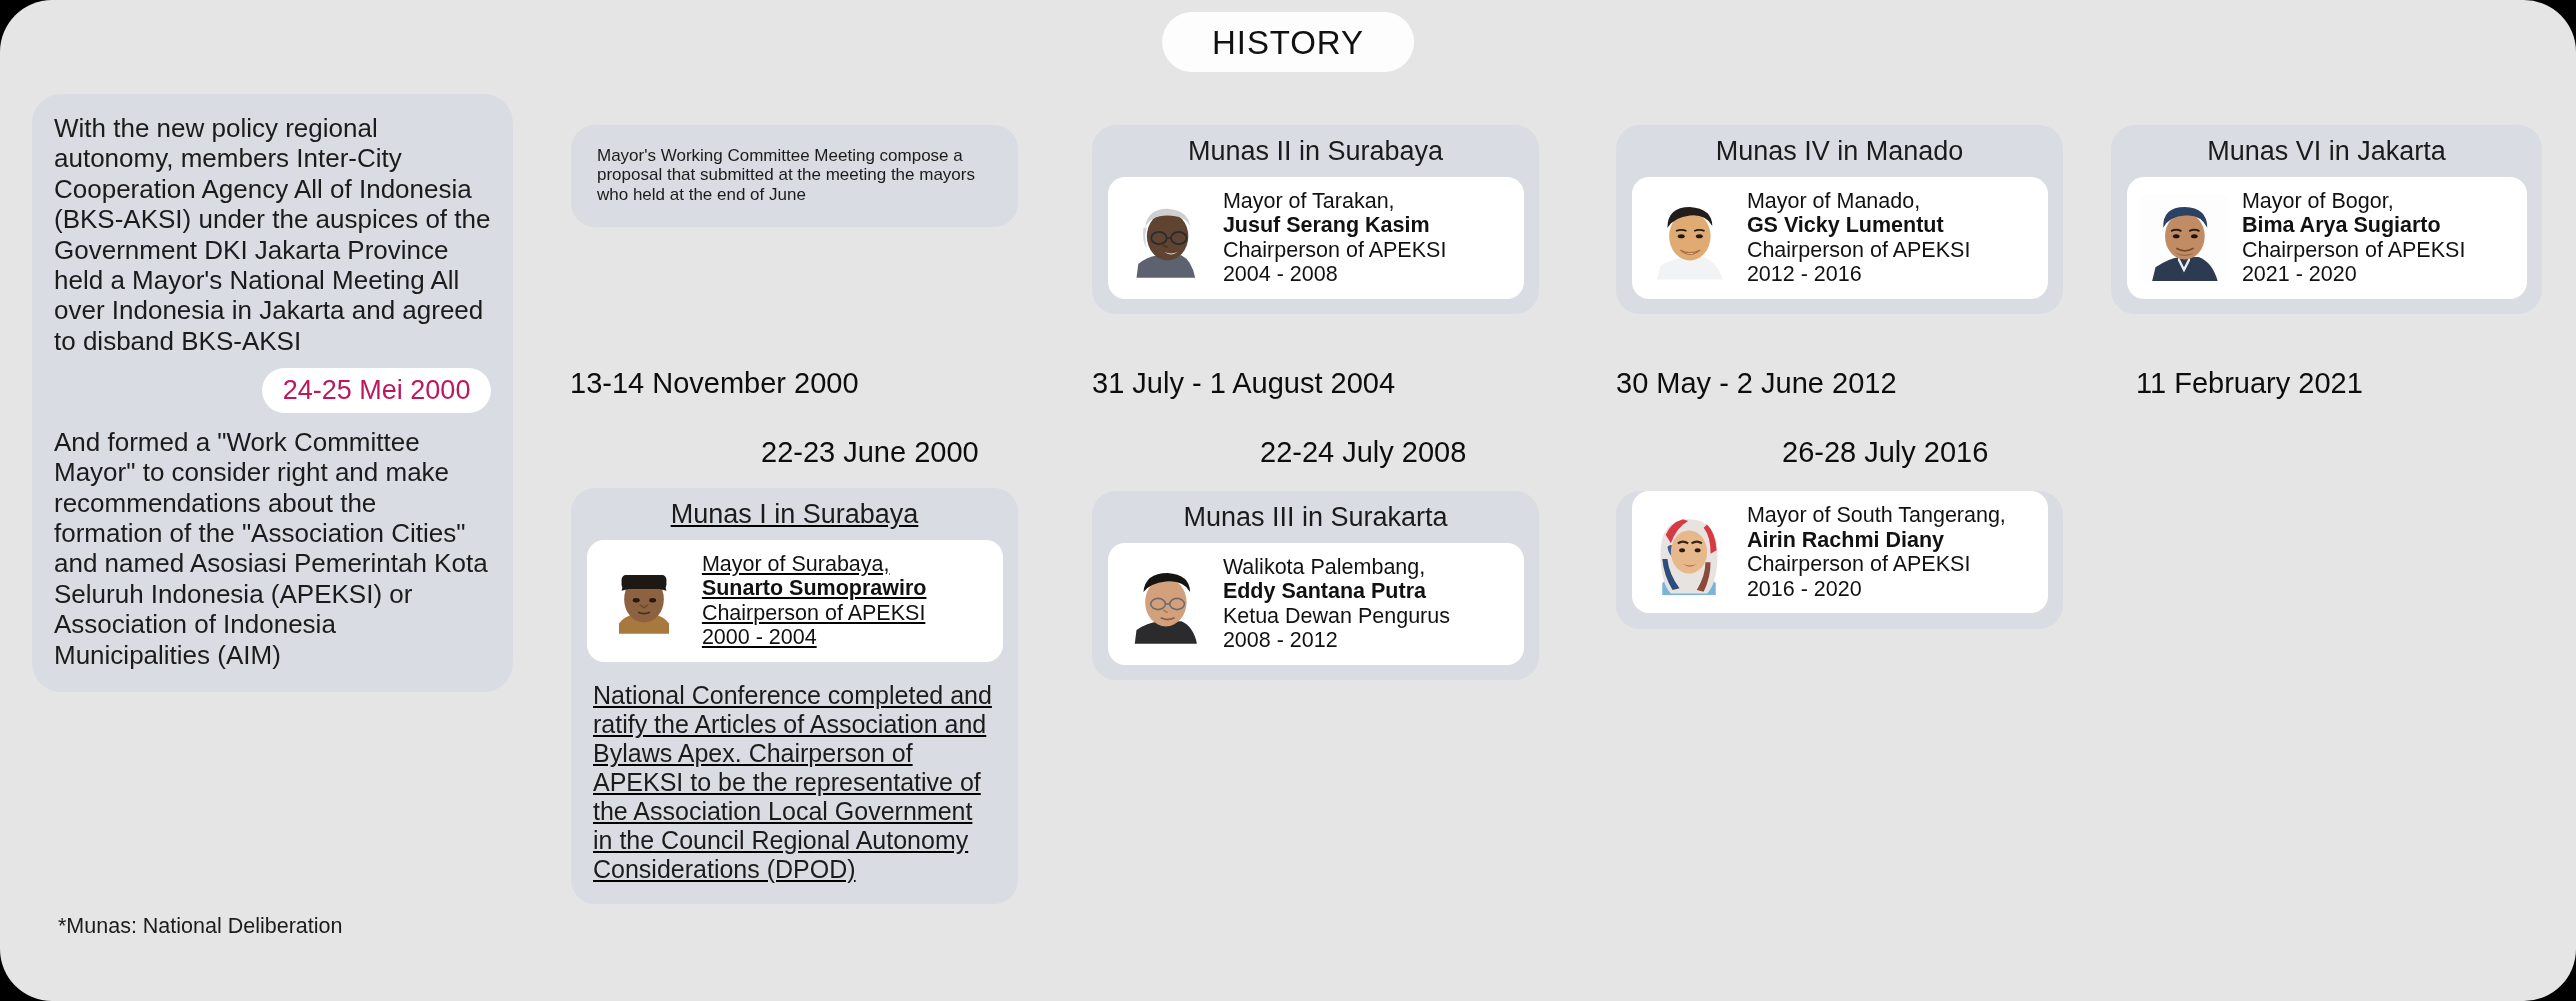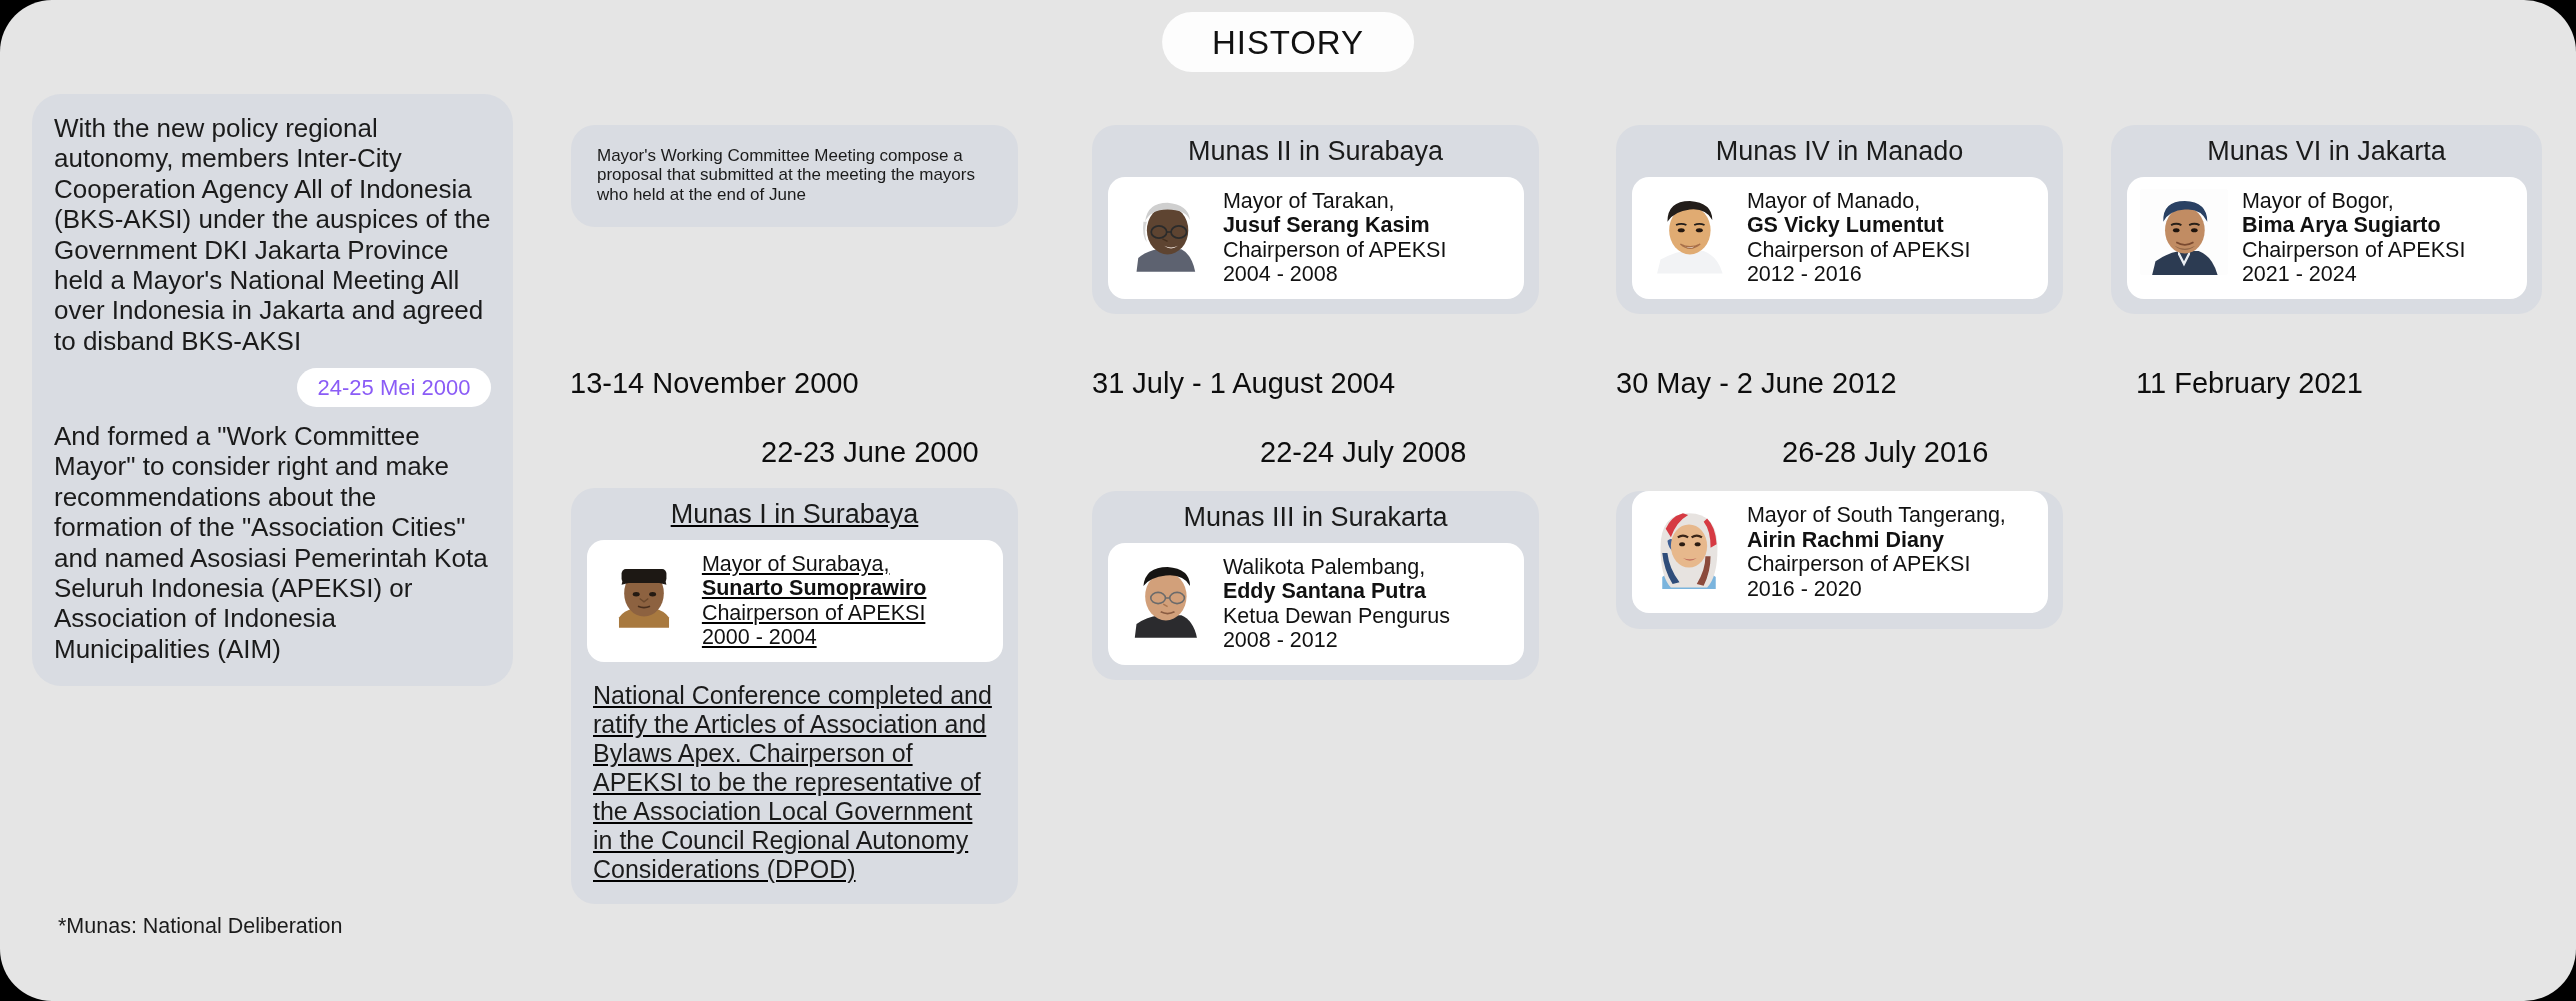--- a/index.html
+++ b/index.html
@@ -51,22 +51,22 @@
   }
   .pill-row{
     display:flex;
     justify-content:flex-end;
     margin:12px 0 13.7px 0;
   }
   .date-pill{
     background:#ffffff;
     border-radius:26px;
     padding:6.9px 20.6px;
-    font-size:22px;
-    color:#8b5cf6;
+    font-size:27px;
+    color:#be185d;
     line-height:1.15;
     white-space:nowrap;
   }
 
   .footnote{
     position:absolute;
     left:58px;
     top:914px;
     font-size:21.5px;
     color:#1b1b1b;
@@ -96,20 +96,21 @@
     padding:20.6px 26px 22px 26px;
   }
 
   
   .person-box{
     background:#ffffff;
     border-radius:17px;
     margin:0 15.5px 15.5px 15.5px;
     padding:12px 13.7px;
     display:flex;
+    align-items:center;
     gap:13.7px;
     box-sizing:border-box;
   }
   .portrait{
     width:88px;
     height:86px;
     flex:0 0 88px;
     border-radius:2.6px;
     overflow:hidden;
     position:relative;
@@ -309,21 +310,21 @@
           <path d="M36 42 Q42 39 48 42" stroke="#2a2119" stroke-width="2.2" fill="none"></path>
           <path d="M57 42 Q63 39 69 42" stroke="#2a2119" stroke-width="2.2" fill="none"></path>
           <path d="M42 62 Q52 68 62 62" stroke="#7a4a30" stroke-width="2" fill="none"></path>
           <path d="M40 66 Q52 76 64 66 Q52 73 40 66 Z" fill="#6d4a33" opacity="0.55"></path>
         </svg>
       </div>
       <div class="person-lines">
         <div>Mayor of Bogor,</div>
         <div class="nm">Bima Arya Sugiarto</div>
         <div>Chairperson of APEKSI</div>
-        <div>2021 - 2024</div>
+        <div>2021 - 2020</div>
       </div>
     </div>
   </div>
 
   <div class="tl-date" style="left:570px; top:369px;">13-14 November 2000</div>
   <div class="tl-date" style="left:761px; top:438px;">22-23 June 2000</div>
   <div class="tl-date" style="left:1092px; top:369px;">31 July - 1 August 2004</div>
   <div class="tl-date" style="left:1260px; top:438px;">22-24 July 2008</div>
   <div class="tl-date" style="left:1616px; top:369px;">30 May - 2 June 2012</div>
   <div class="tl-date" style="left:1782px; top:438px;">26-28 July 2016</div>

